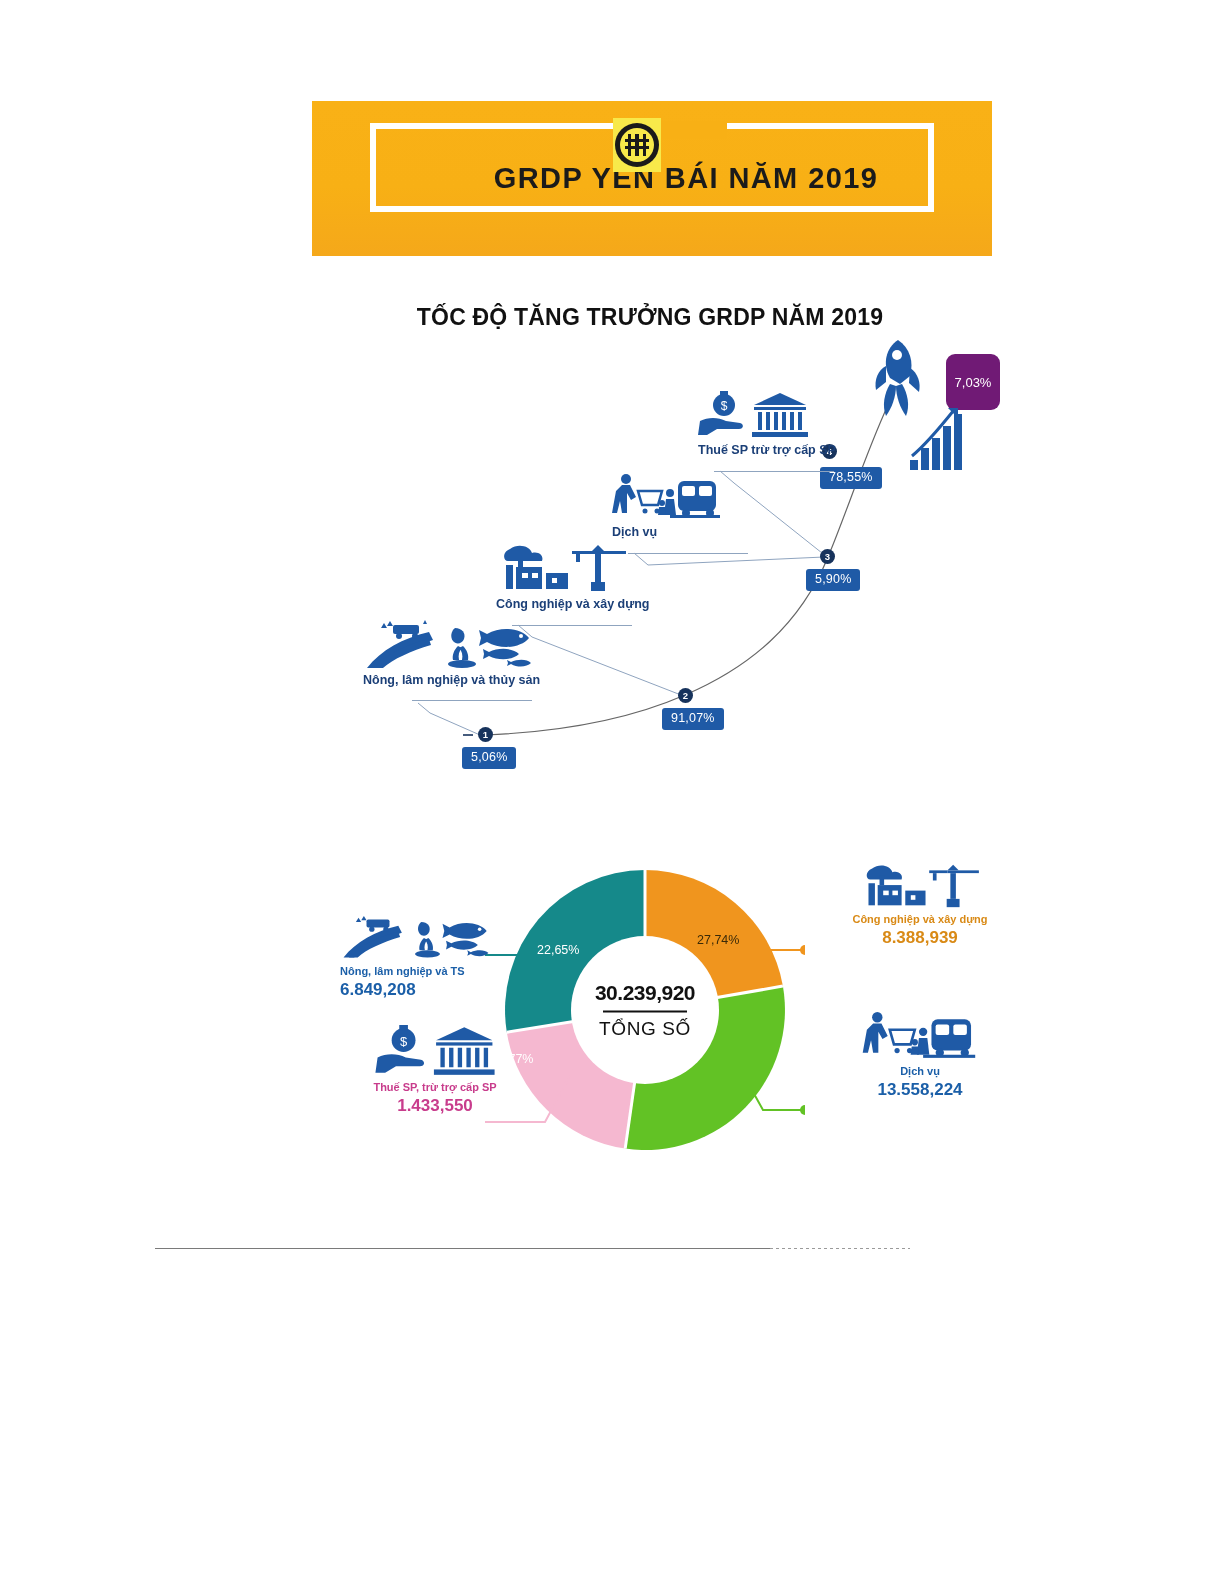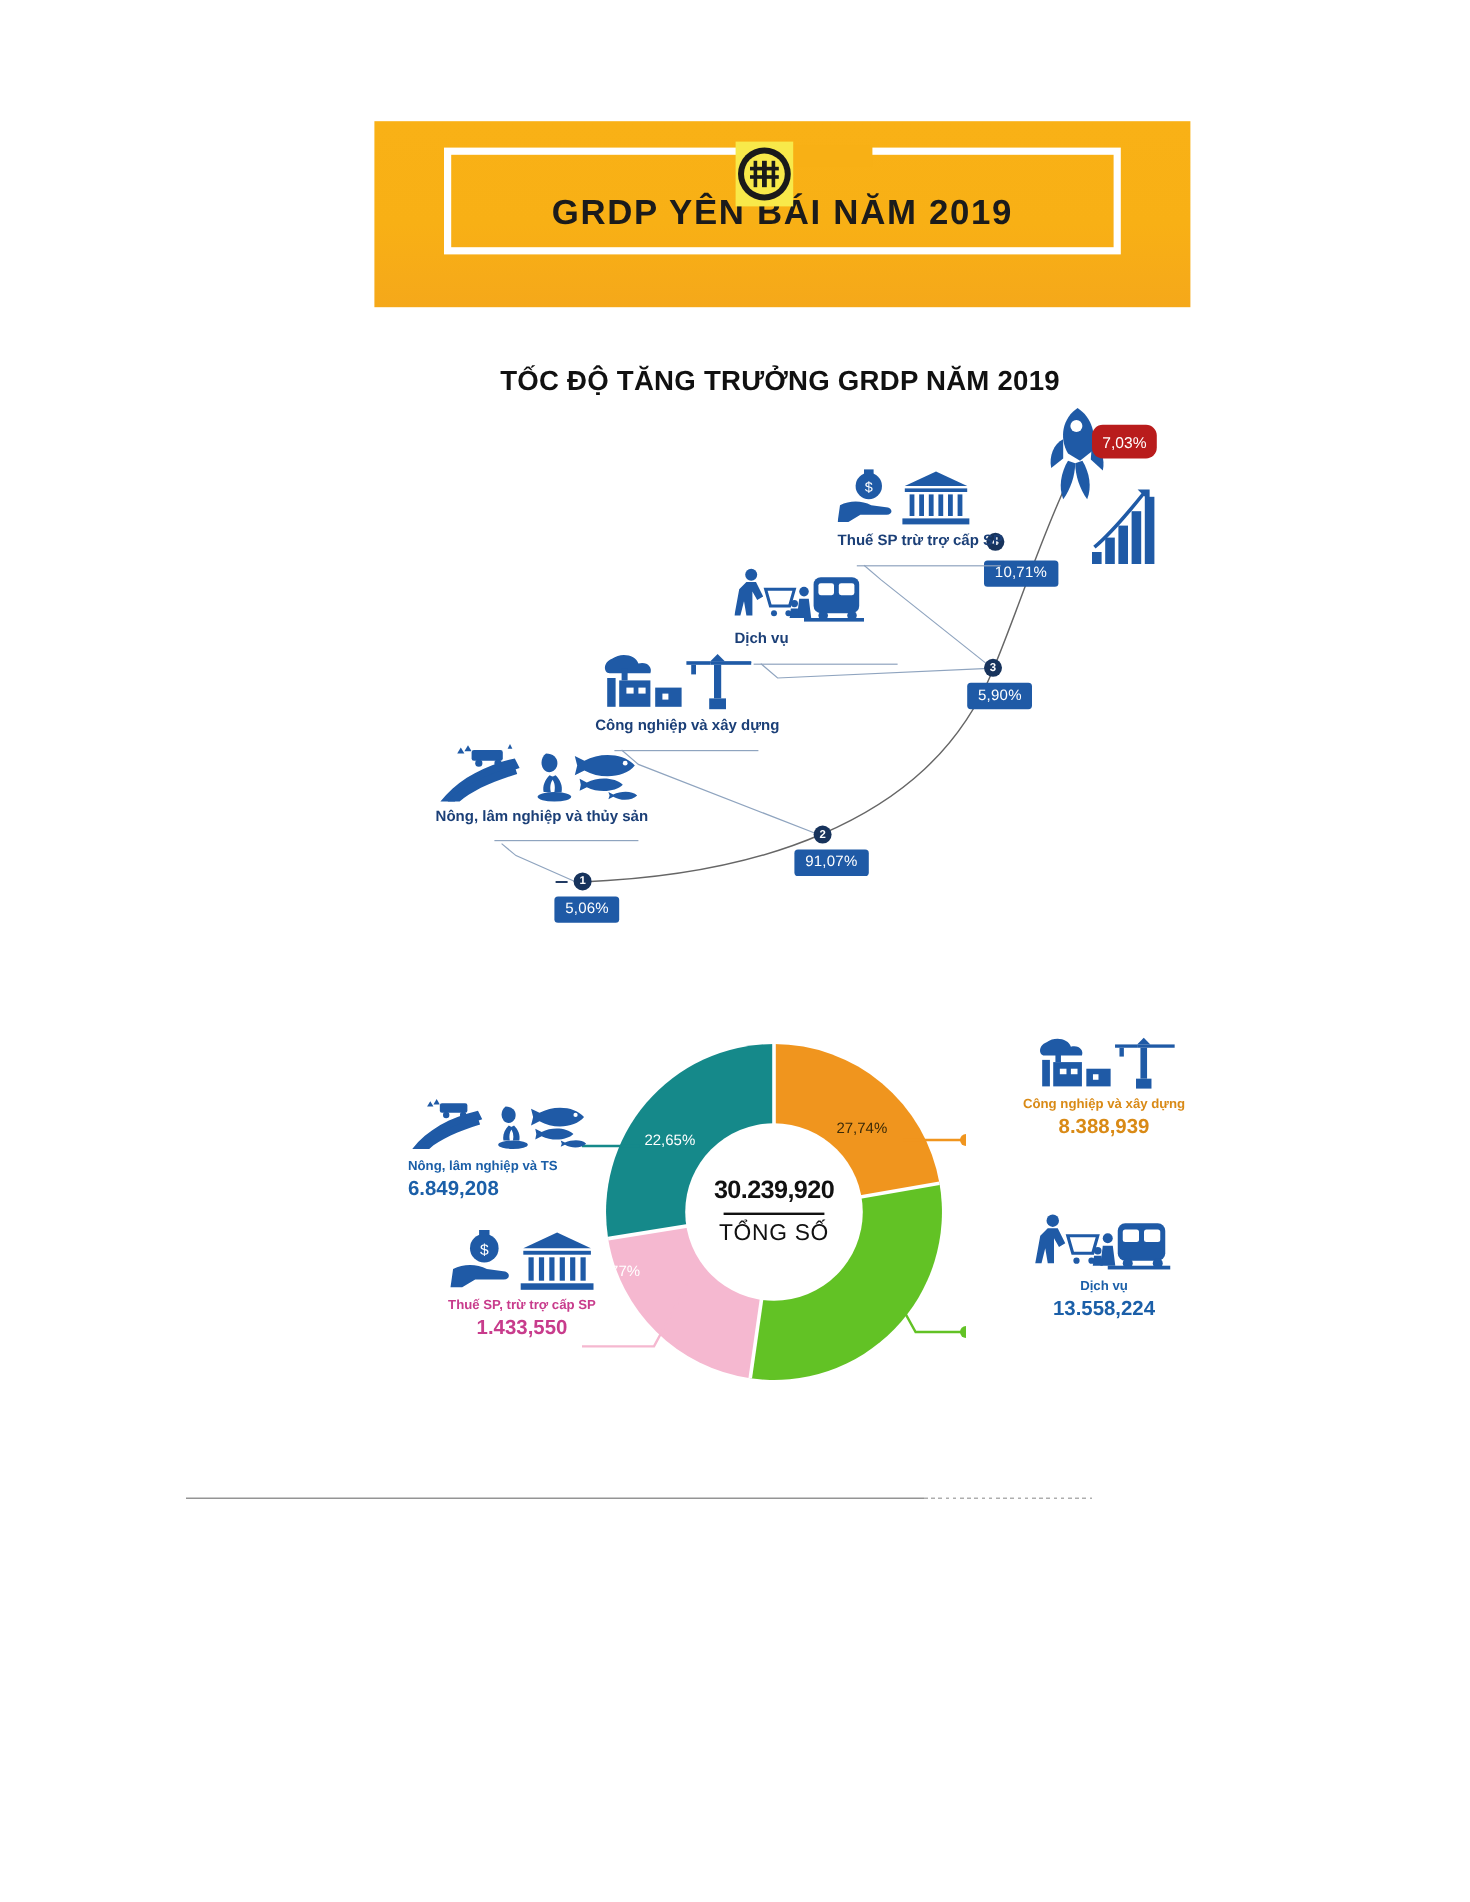--- a/index.html
+++ b/index.html
@@ -94,20 +94,21 @@
     width: 100%;
     height: 100%;
     display: flex;
     align-items: center;
     justify-content: center;
     font-size: 29px;
     font-weight: bold;
     letter-spacing: 1.4px;
     color: #1b1b1b;
     white-space: nowrap;
+    padding-left: 34px;
   }
 
   
   #growth-section {
     position: absolute;
     left: 300px;
     top: 295px;
     width: 700px;
     height: 500px;
   }
@@ -180,25 +181,25 @@
   }
 
   .ico {
     position: absolute;
     color: #1f5aa6;
     fill: #1f5aa6;
   }
 
   #rocket-badge {
     position: absolute;
-    left: 910px;
+    left: 946px;
     top: 354px;
     width: 54px;
-    height: 28px;
-    background: #b91c1c;
+    height: 56px;
+    background: #701a75;
     border-radius: 9px;
     color: #ffffff;
     font-size: 13px;
     display: flex;
     align-items: center;
     justify-content: center;
   }
 
   
   #pie-section {
@@ -383,21 +384,21 @@
     <circle cx="74" cy="40" r="4"></circle>
       <circle cx="98" cy="40" r="4"></circle>
     <rect x="58" y="42" width="50" height="3"></rect>
     <circle cx="58" cy="20" r="4"></circle>
     <path d="M54 26 l8 0 l2 16 l-12 0 z"></path>
     <circle cx="50" cy="30" r="3"></circle>
     <path d="M47 34 l6 0 l1 8 l-8 0 z"></path>
   </svg>
 
   <div class="node-dot" style="left:522px; top:149px;">4</div>
-  <div class="node-badge" style="left:520px; top:172px;">10,71%</div>
+  <div class="node-badge" style="left:520px; top:172px;">78,55%</div>
   <div class="cat-label" style="left:398px; top:148px;">Thuế SP trừ trợ cấp SP</div>
   <div class="cat-rule" style="left:414px; top:176px; width:120px;"></div>
   <svg class="ico" style="left:398px; top:96px;" width="110" height="48" viewBox="0 0 110 48">
     <ellipse cx="26" cy="14" rx="11" ry="11"></ellipse>
     <rect x="22" y="0" width="8" height="5"></rect>
     <text x="26" y="19" font-size="12" fill="#ffffff" text-anchor="middle" font-family="Liberation Sans, sans-serif">$</text>
     <path d="M2 30 c8 -4 18 -4 26 0 l14 2 c4 1 4 6 -1 6 l-22 0 l-10 6 l-9 0 z"></path>
 
     <path d="M56 14 l26 -12 l26 12 z"></path>
     <rect x="56" y="16" width="52" height="3"></rect>

